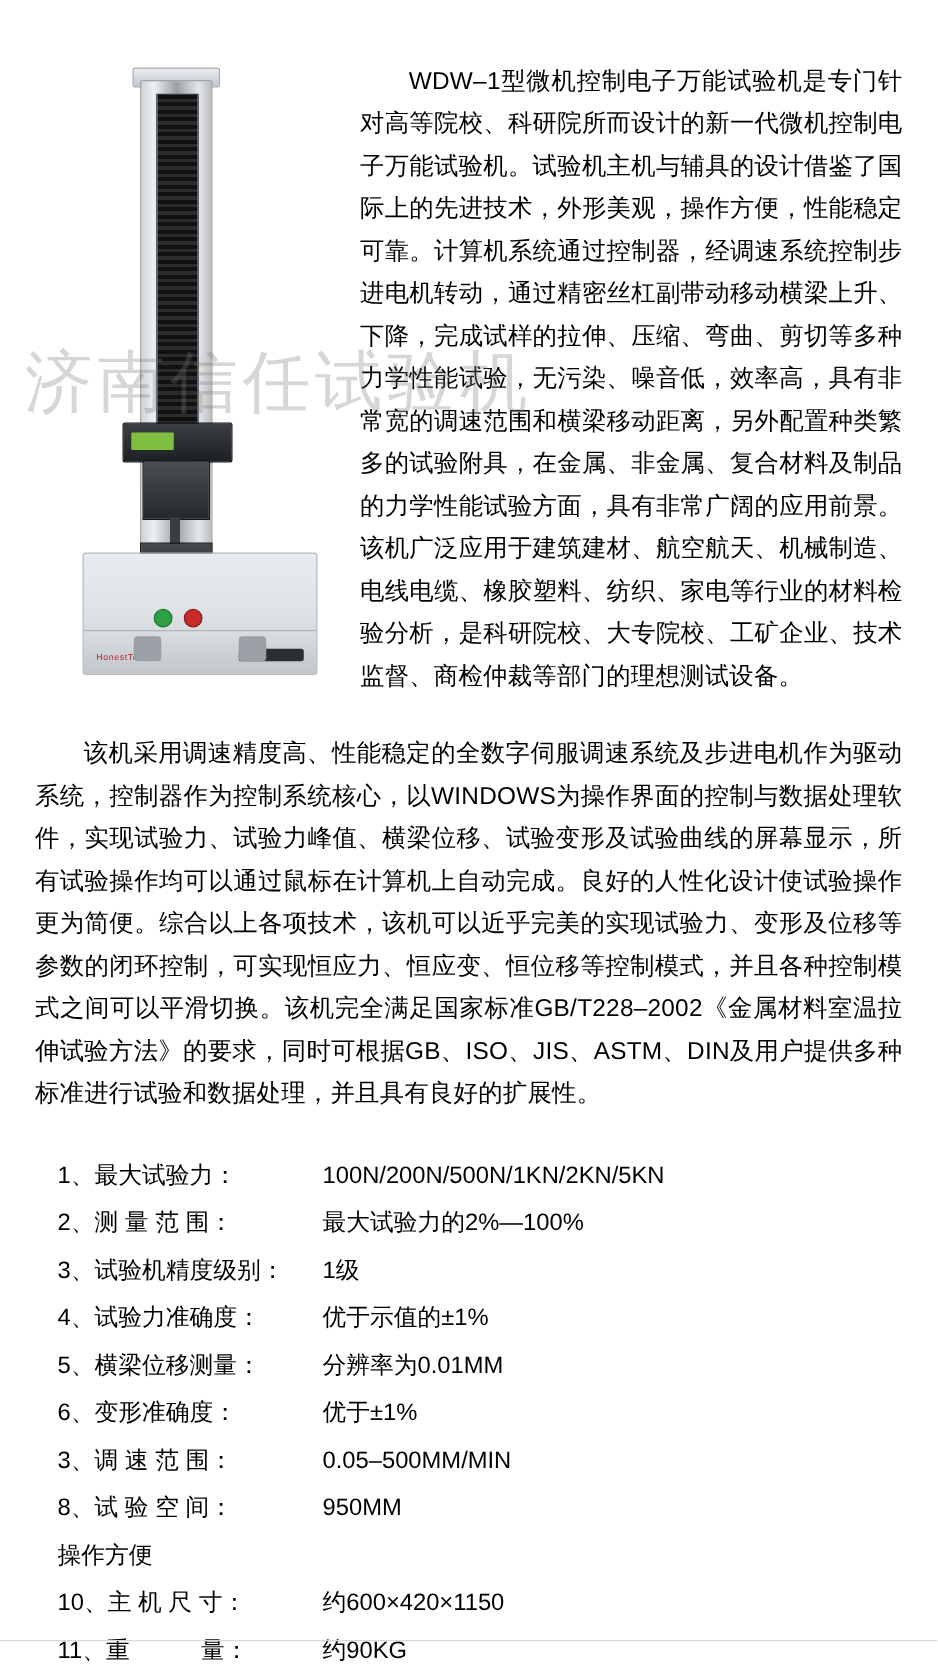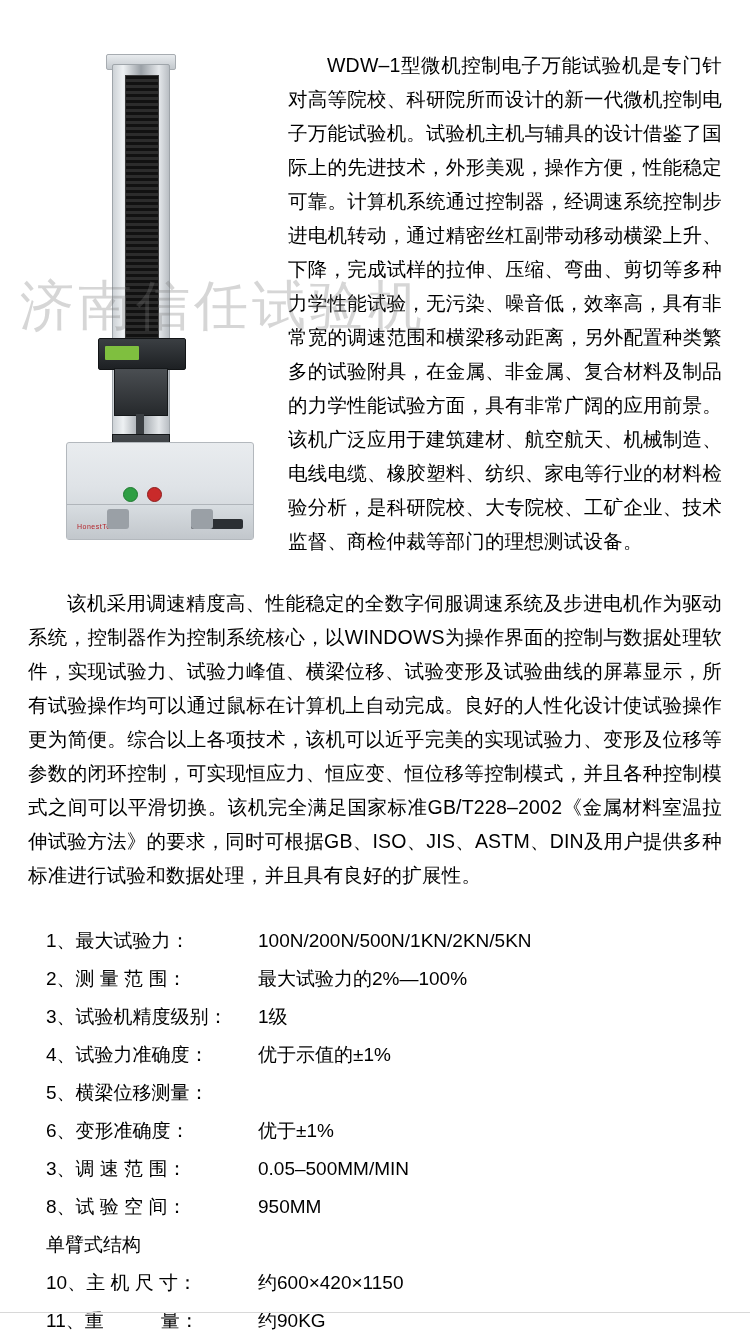--- a/index.html
+++ b/index.html
@@ -288,35 +288,36 @@
     <div class="spec-row">
       <span class="spec-label">3、试验机精度级别：</span>
       <span class="spec-value">1级</span>
     </div>
     <div class="spec-row">
       <span class="spec-label">4、试验力准确度：</span>
       <span class="spec-value">优于示值的±1%</span>
     </div>
     <div class="spec-row">
       <span class="spec-label">5、横梁位移测量：</span>
+      <span class="spec-value">分辨率为0.01MM</span>
     </div>
     <div class="spec-row">
       <span class="spec-label">6、变形准确度：</span>
       <span class="spec-value">优于±1%</span>
     </div>
     <div class="spec-row">
       <span class="spec-label">3、调 速 范 围：</span>
       <span class="spec-value">0.05–500MM/MIN</span>
     </div>
     <div class="spec-row">
       <span class="spec-label">8、试 验 空 间：</span>
       <span class="spec-value">950MM</span>
     </div>
     <div class="spec-row">
-      <span class="spec-value">单臂式结构</span>
+      <span class="spec-value">操作方便</span>
     </div>
     <div class="spec-row">
       <span class="spec-label">10、主 机 尺 寸：</span>
       <span class="spec-value">约600×420×1150</span>
     </div>
     <div class="spec-row">
       <span class="spec-label">11、重　　　量：</span>
       <span class="spec-value">约90KG</span>
     </div>
 

